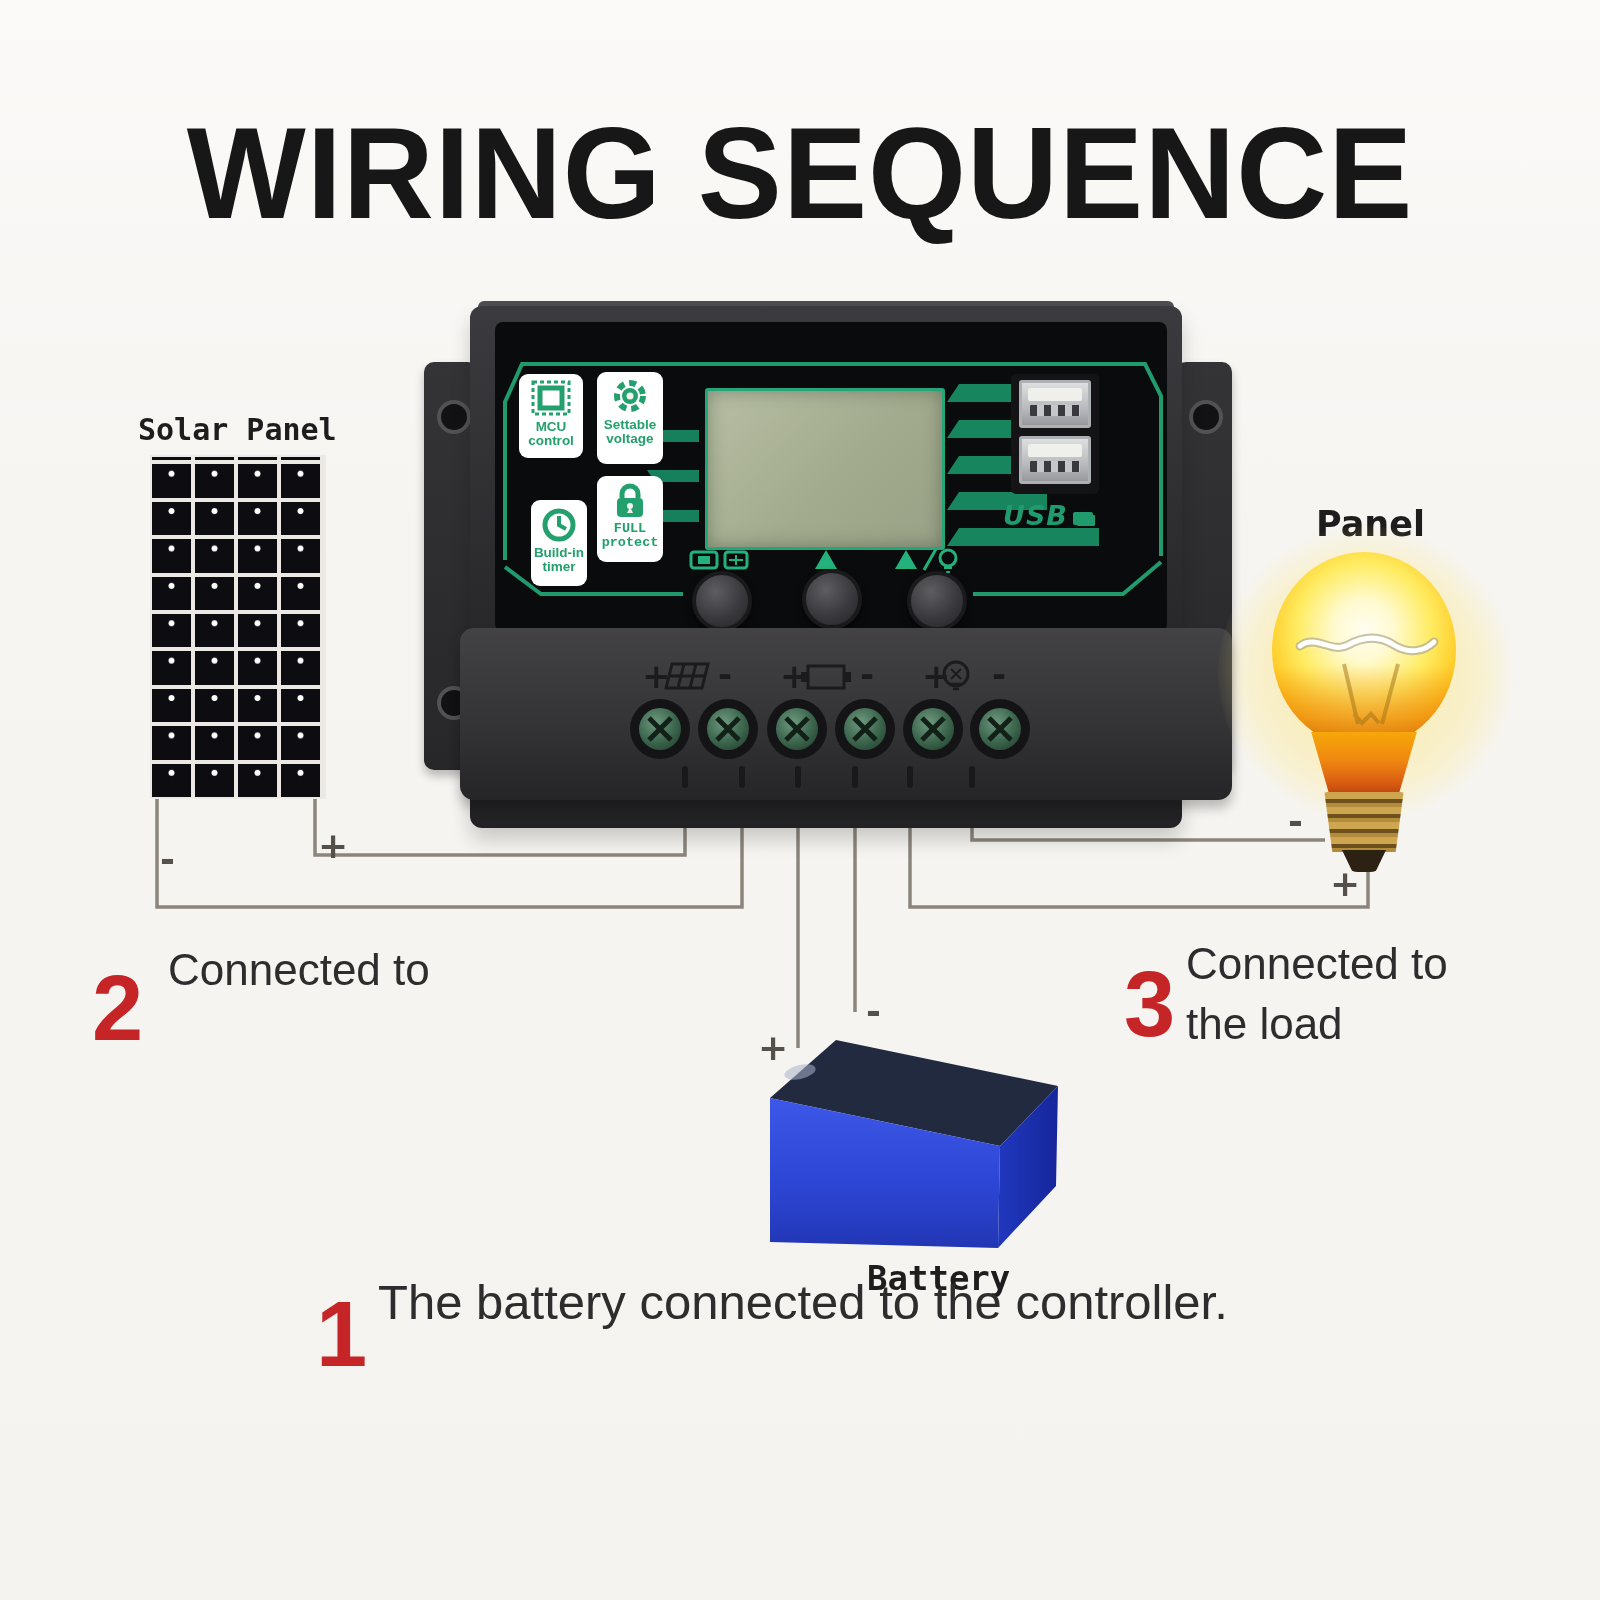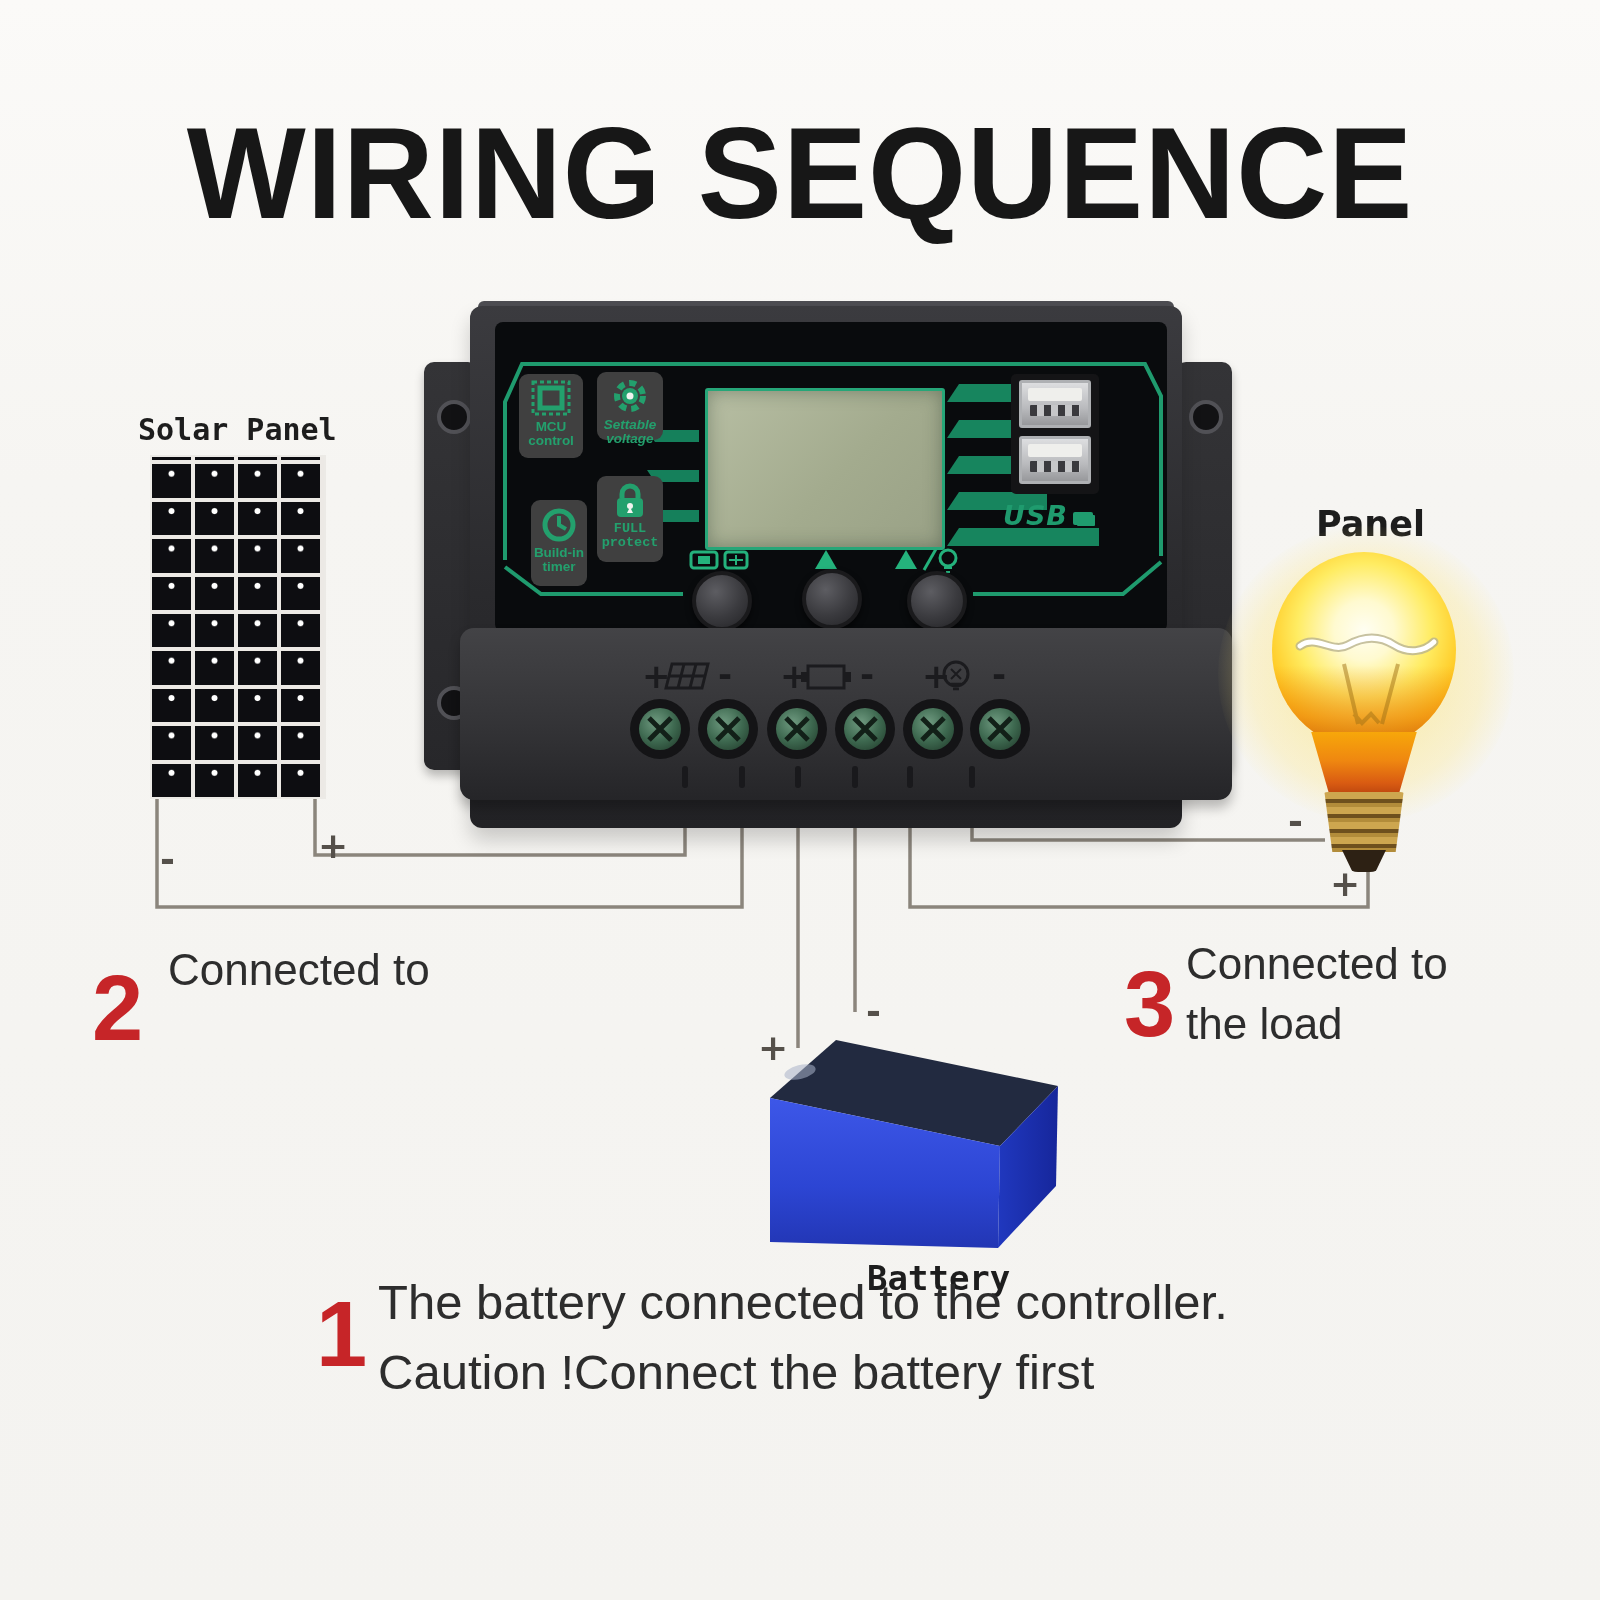--- a/index.html
+++ b/index.html
@@ -29,25 +29,25 @@
     box-shadow:0 6px 10px rgba(0,0,0,.25);}
   .flange.l{left:424px;top:362px;width:54px;height:408px;}
   .flange.r{left:1176px;top:362px;width:56px;height:408px;}
   .hole{width:26px;height:26px;border-radius:50%;background:#121214;border:4px solid #515156;}
   .ctrl-top{left:478px;top:301px;width:696px;height:16px;background:#4d4d52;border-radius:6px;}
   .ctrl-body{left:470px;top:306px;width:712px;height:522px;border-radius:12px;
     background:linear-gradient(180deg,#3b3b3f 0%,#2a2a2d 55%,#222225 100%);
     box-shadow:0 12px 20px rgba(0,0,0,.18);}
   .ctrl-face{left:495px;top:322px;width:672px;height:310px;background:#090b0d;border-radius:8px;}
   .face-art{left:0;top:0;pointer-events:none;}
-  .badge{background:#404040;border-radius:9px;color:#23a06d;text-align:center;
+  .badge{background:#ffffff;border-radius:9px;color:#23a06d;text-align:center;
     font-weight:bold;font-size:13.5px;line-height:1.06;padding-top:5px;box-sizing:border-box;}
   .badge svg{display:block;margin:1px auto 2px auto;}
   .b1{left:24px;top:52px;width:64px;height:84px;}
-  .b2{left:102px;top:50px;width:66px;height:68px;font-style:italic;}
+  .b2{left:102px;top:50px;width:66px;height:92px;}
   .b3{left:36px;top:154px;width:56px;height:86px;margin-top:24px;}
   .b4{left:102px;top:154px;width:66px;height:86px;font-family:Liberation Mono, monospace;}
   .lcd{left:210px;top:66px;width:234px;height:156px;border:3px solid #26a678;border-radius:3px;
     background:linear-gradient(135deg,#b7bea3 0%,#a3ab8e 55%,#99a186 100%);
     box-shadow:inset 0 0 18px rgba(20,40,30,.35);}
   .usb-block{left:516px;top:52px;width:88px;height:120px;background:#141416;border-radius:5px;padding:0;}
   .usb-port{position:absolute;left:8px;width:72px;height:48px;border:3px solid #aeb0b3;border-radius:3px;
     background:linear-gradient(180deg,#dddee0 0%,#b9babd 60%,#97989b 100%);box-sizing:border-box;}
   .usb-port .tongue{position:absolute;left:6px;right:6px;top:5px;height:13px;background:#efefec;border-radius:2px;}
   .usb-port .teeth{position:absolute;left:8px;right:8px;top:22px;height:11px;border-radius:1px;
@@ -331,16 +331,15 @@
 
   <div class="abs stepnum n3">3</div>
   <div class="abs steptext t3">
     <div>Connected to</div>
     <div>the load</div>
   </div>
 
   <div class="abs stepnum n1">1</div>
   <div class="abs steptext t1">
     <div>The battery connected to the controller.</div>
-    <div>Caution !Connect the battery first</div>
   </div>
 
 </div>
 
 </body></html>

